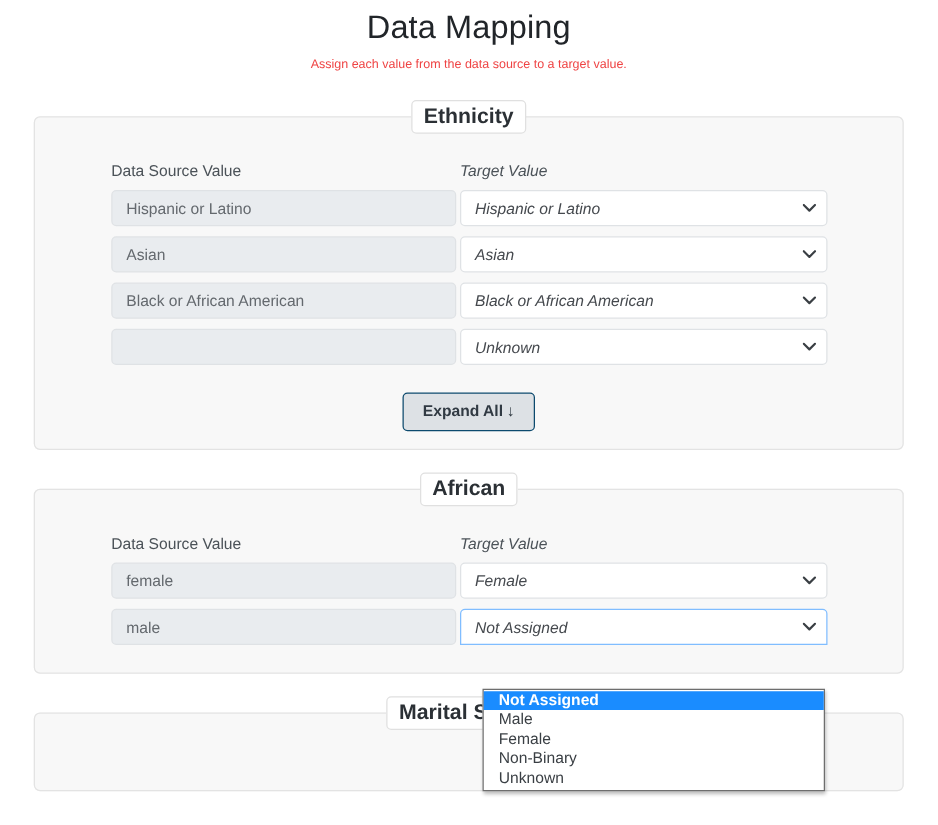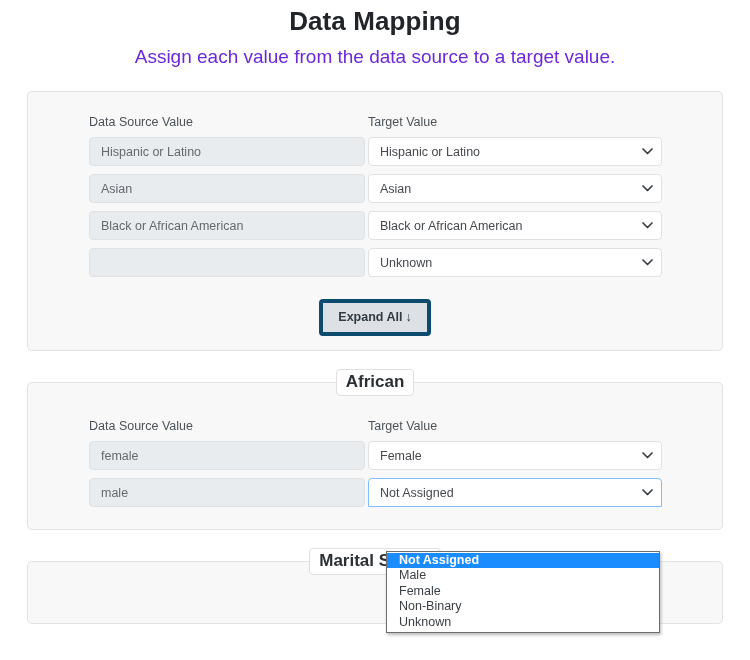--- a/index.html
+++ b/index.html
@@ -15,28 +15,28 @@
     overflow: hidden;
     position: relative;
   }
 
   .page-header {
     text-align: center;
     padding-top: 6px;
   }
   .page-title {
     font-size: 26px;
-    font-weight: bold;
+    font-weight: normal;
     color: #212529;
     margin: 0;
     letter-spacing: 0.1px;
   }
   .page-subtitle {
-    font-size: 19px;
-    color: #6d28d9;
+    font-size: 10px;
+    color: #ef4444;
     margin: 9px 0 0 0;
   }
 
   .sections {
     padding: 0 27px;
     margin-top: 23px;
   }
 
   fieldset.section {
     border: 1px solid #e3e3e3;
@@ -58,21 +58,21 @@
     text-align: center;
   }
 
   .grid {
     display: flex;
     padding: 0 60px 0 61px;
     margin-top: 22px;
     gap: 3px;
   }
   .col-source { width: 276px; flex: 0 0 276px; }
-  .col-target { flex: 1 1 auto; }
+  .col-target { flex: 1 1 auto; font-style: italic; }
 
   .col-label {
     font-size: 12.5px;
     color: #4b5258;
     margin-bottom: 7px;
     line-height: 16px;
   }
 
   .src-input {
     display: block;
@@ -126,21 +126,21 @@
     pointer-events: none;
   }
 
   .expand-row {
     text-align: center;
     margin-top: 14px;
   }
   .expand-btn {
     display: inline-block;
     background: #dde1e5;
-    border: 4px solid #0c4a6e;
+    border: 1px solid #0c4a6e;
     border-radius: 4px;
     color: #313a43;
     font-size: 12.5px;
     font-weight: bold;
     font-family: "Liberation Sans", sans-serif;
     padding: 7px 15px 8px 15px;
     cursor: pointer;
   }
   .expand-btn .arrow { font-weight: normal; margin-left: 3px; }
 
@@ -171,20 +171,21 @@
 <body>
 
 <div class="page-header">
   <h1 class="page-title">Data Mapping</h1>
   <p class="page-subtitle">Assign each value from the data source to a target value.</p>
 </div>
 
 <div class="sections">
 
   <fieldset class="section">
+    <legend>Ethnicity</legend>
     <div class="grid">
       <div class="col-source">
         <div class="col-label">Data Source Value</div>
         <input class="src-input" type="text" readonly="" value="Hispanic or Latino" style="">
         <input class="src-input" type="text" readonly="" value="Asian" style="">
         <input class="src-input" type="text" readonly="" value="Black or African American" style="">
         <input class="src-input blank" type="text" readonly="" value="" style="">
       </div>
       <div class="col-target">
         <div class="col-label">Target Value</div>

